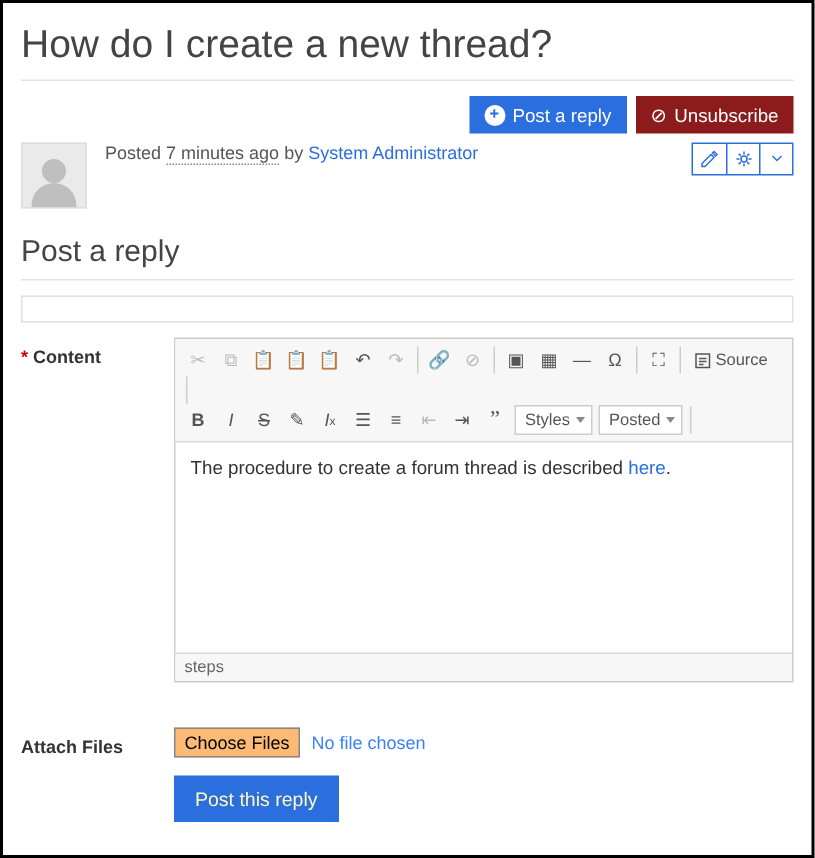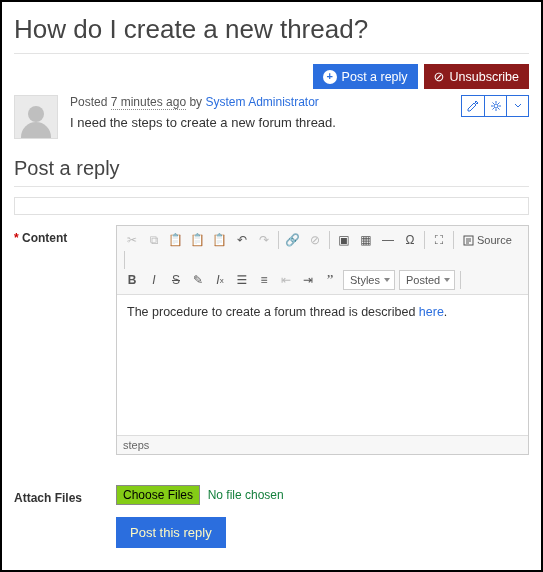--- a/index.html
+++ b/index.html
@@ -110,24 +110,24 @@
   .editor-content {
     flex:1; padding:10px 10px; font-size:12.5px; color:#333;
     min-height:140px;
   }
   .editor-content a { color:#2b6ede; text-decoration:none; }
   .editor-path {
     border-top:1px solid #ddd; background:#f7f7f7; font-size:11px;
     padding:3px 6px; color:#666;
   }
   .file-btn {
-    border:1px solid #888; background:#84cc16; font-size:12px;
+    border:1px solid #888; background:#fdba74; font-size:12px;
     padding:2px 6px; cursor:pointer; font-family:inherit;
   }
-  .file-status { font-size:12px; color:#15803d; margin-left:4px; }
+  .file-status { font-size:12px; color:#3b82f6; margin-left:4px; }
   .submit-btn {
     background:#2b6ede; color:#fef9c3; border:none;
     padding:8px 14px; font-size:13px; cursor:pointer;
   }
   svg { display:block; }
 </style>
 </head>
 <body>
 
 <div class="page">
@@ -165,21 +165,20 @@
               <path d="M1 2l3 3 3-3" fill="none" stroke="#2b6ede" stroke-width="1"></path>
             </svg>
         </span>
       </div>
       <div class="post-meta">
         <span>Posted</span>
         <span class="ts">7 minutes ago</span>
         <span>by</span>
         <a href="#">System Administrator</a>
       </div>
-      <div class="post-text">I need the steps to create a new forum thread.</div>
     </div>
   </div>
 
   <h2 class="section">Post a reply</h2>
   <hr class="sep">
   <div class="error-bar"></div>
 
   <div class="field-row">
     <div class="field-label">
       <span class="req">*</span>

